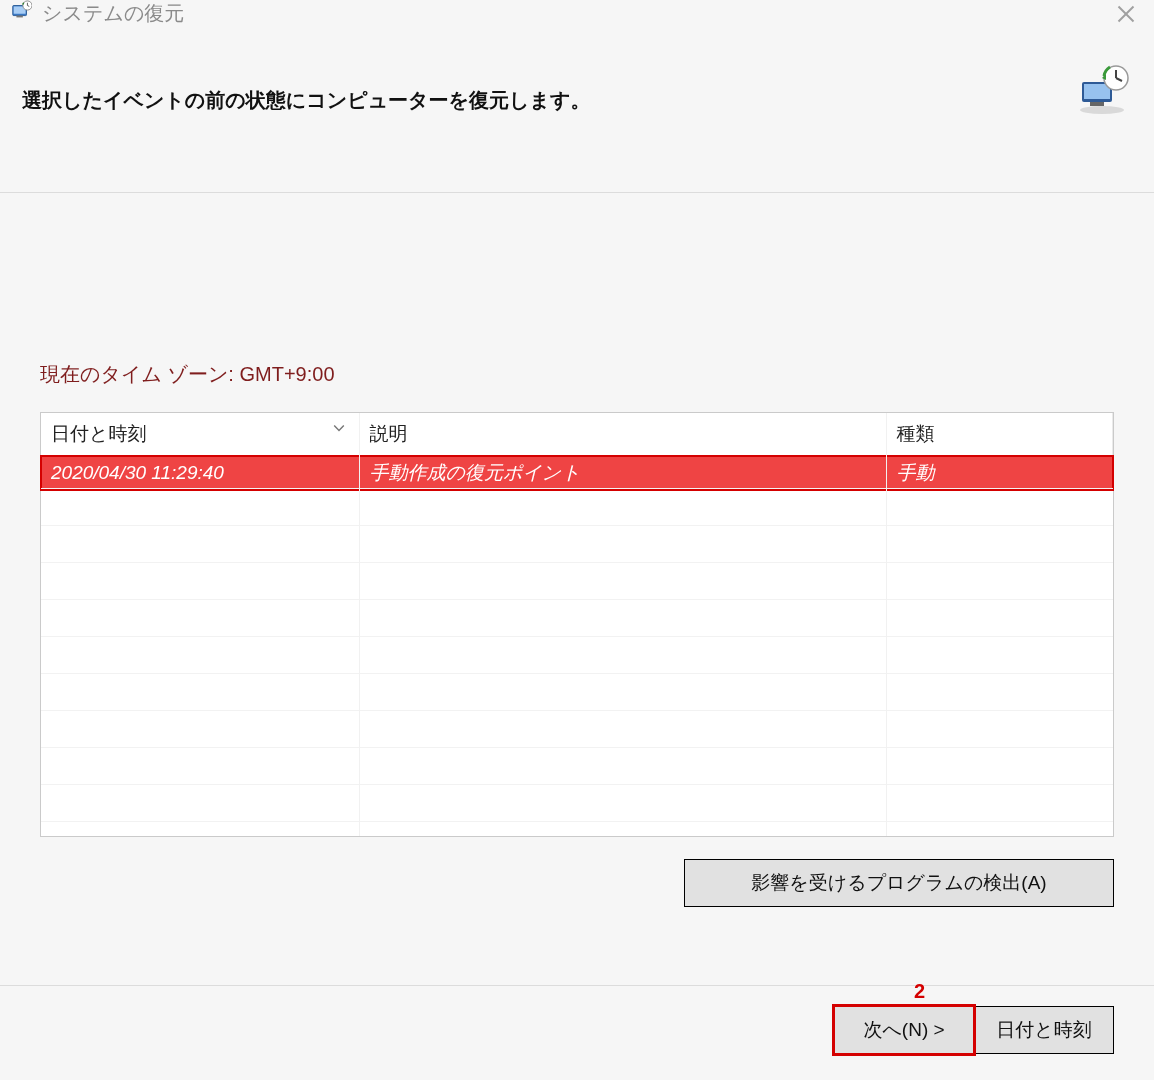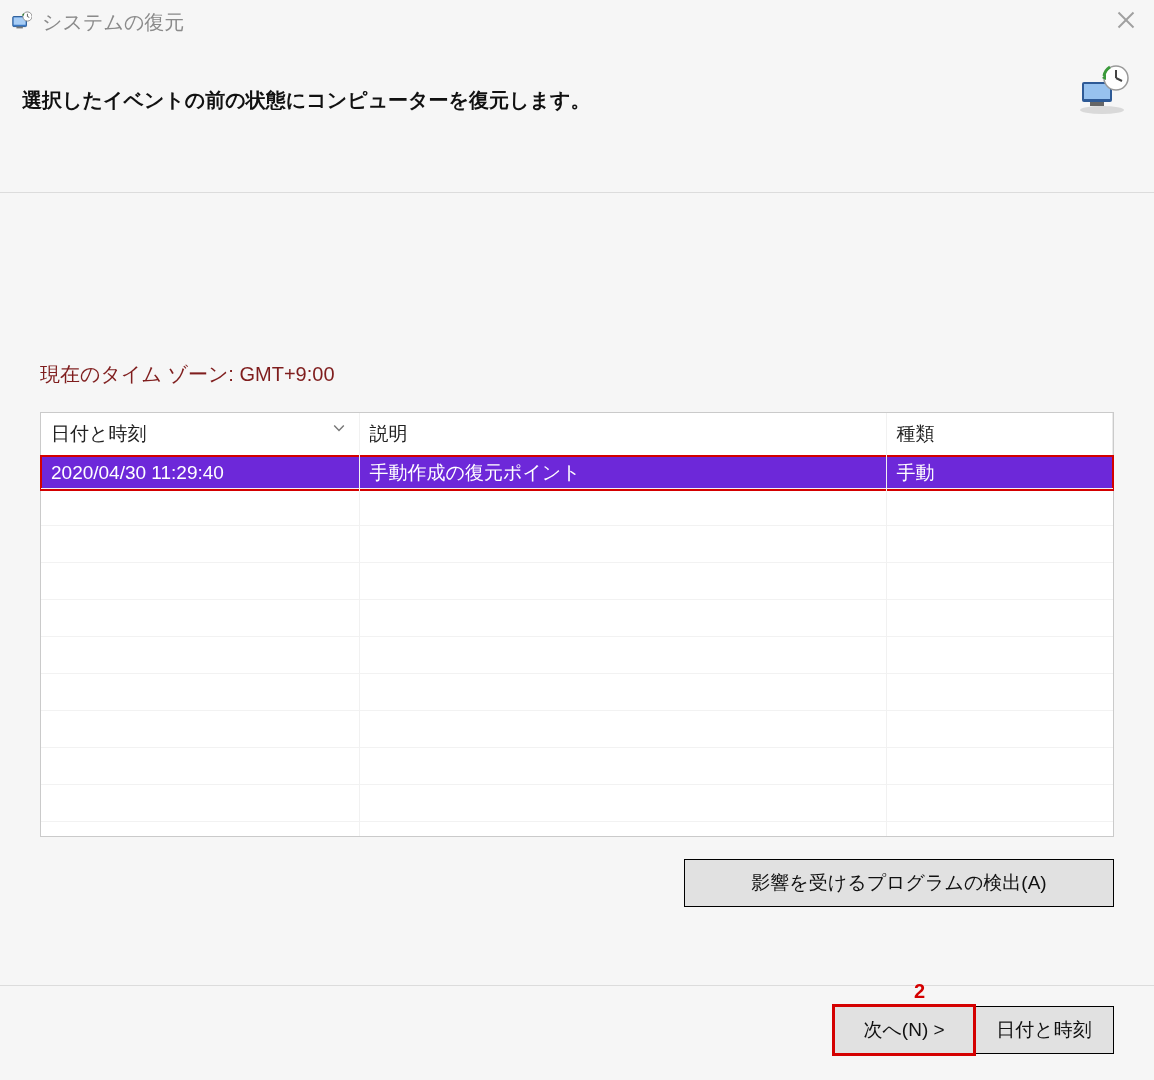--- a/index.html
+++ b/index.html
@@ -7,21 +7,20 @@
     margin: 0; padding: 0;
     width: 1154px; height: 1080px;
     font-family: "Yu Gothic UI", "Meiryo", "Segoe UI", sans-serif;
     font-size: 19px;
     background: #f6f6f6;
     color: #222;
     overflow: hidden;
   }
   .titlebar {
     display: flex;
-    align-items: center;
     height: 44px;
     padding: 0 10px;
     background: #f6f6f6;
   }
   .titlebar .app-icon {
     width: 22px; height: 22px;
     margin-right: 10px;
   }
   .titlebar .title-text {
     color: #8a8a8a;
@@ -90,24 +89,25 @@
     top: 6px;
     color: #777;
     font-size: 14px;
   }
   table.listview td {
     padding: 4px 10px;
     border-right: 1px solid transparent;
     height: 30px;
   }
   tr.selected {
-    background: #6d28d9;
+    background: #ef4444;
     color: #ffffff;
     outline: 2px solid #d40000;
     outline-offset: -1px;
+    font-style: italic;
   }
   tr.selected td {
     color: #ffffff;
   }
   .grid-lines {
     position: absolute;
     left: 0; right: 0; bottom: 0;
     top: 75px;
     pointer-events: none;
     background-image: linear-gradient(#f2f2f2 1px, transparent 1px);

